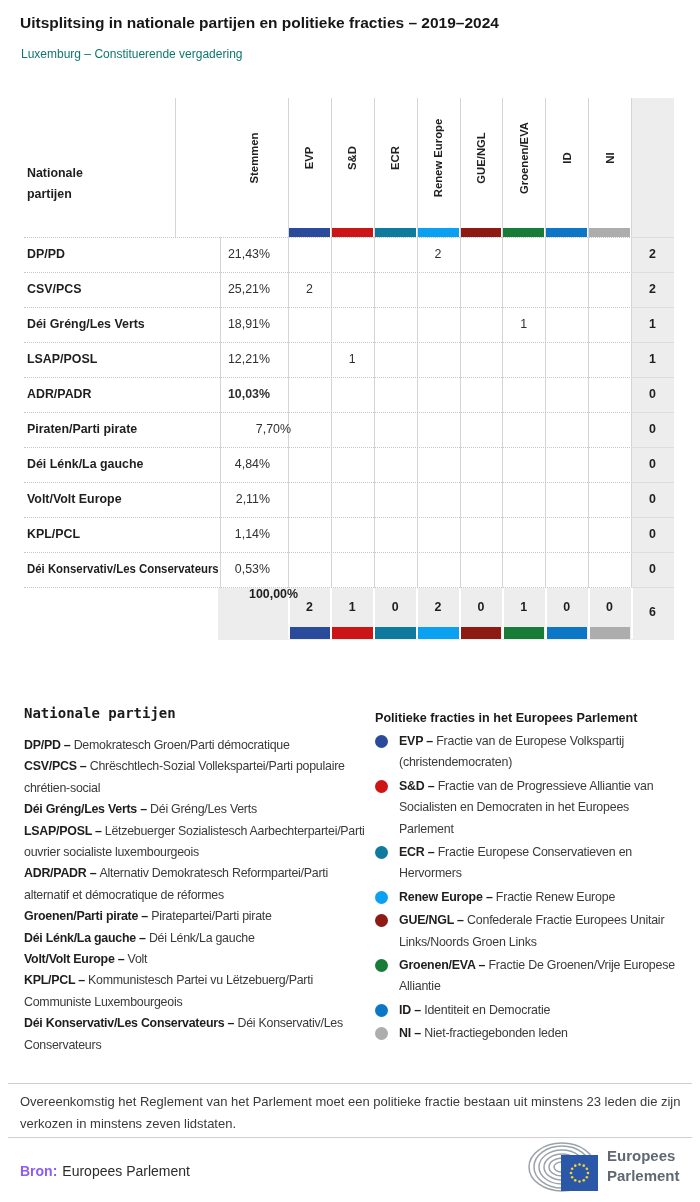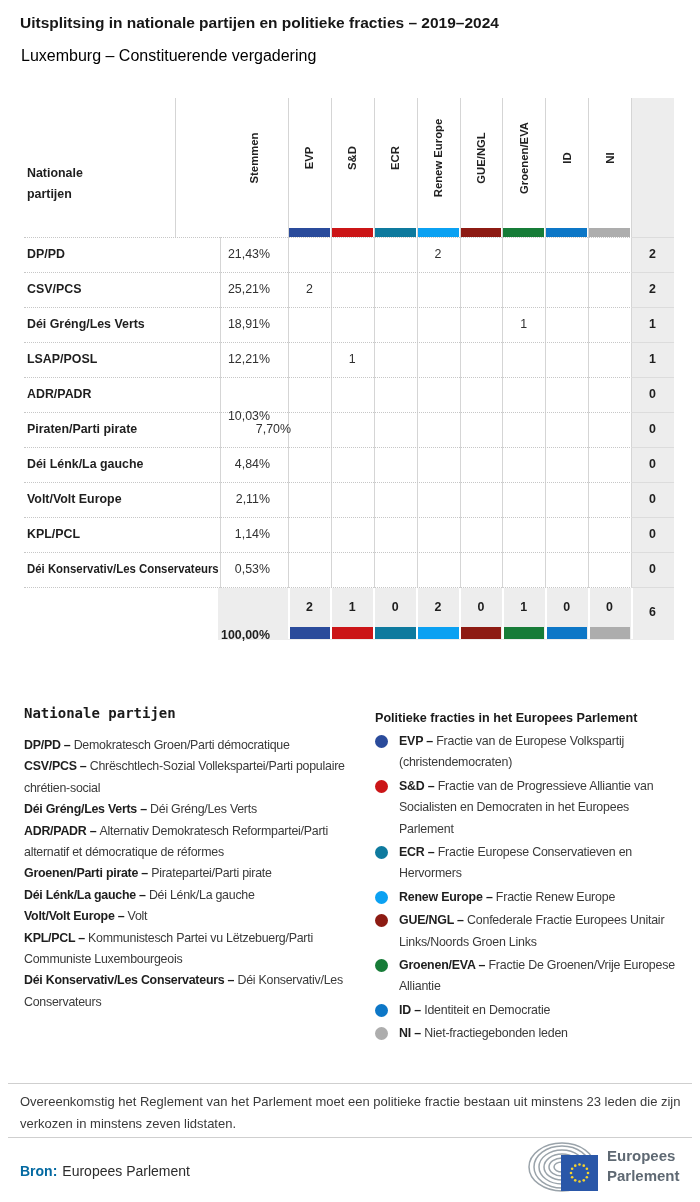--- a/index.html
+++ b/index.html
@@ -1,19 +1,19 @@
 <!DOCTYPE html>
 <html><head>
 <meta charset="utf-8">
 <style>
   html,body{margin:0;padding:0;background:#fff;}
   .page{position:relative;width:700px;height:1202px;background:#ffffff;
         font-family:"Liberation Sans",sans-serif;color:#222;overflow:hidden;}
   .title{position:absolute;left:20px;top:14px;font-size:15.5px;font-weight:bold;color:#171717;}
-  .subtitle{position:absolute;left:21px;top:47px;font-size:16px;color:#000000;}
+  .subtitle{position:absolute;left:21px;top:47px;font-size:12px;color:#0f766e;}
 
   
   .grayrect{position:absolute;background:#ededed;}
   .vline{position:absolute;width:1px;background:#d5d5d5;}
   .wline{position:absolute;width:2px;background:#ffffff;}
   .dotline{position:absolute;height:0;border-top:1px dotted #c7c7c7;}
   .zline{position:absolute;height:1px;background:#dcdcdc;}
   .bar{position:absolute;}
   .rot{position:absolute;transform:translate(-50%,-50%) rotate(-90deg);white-space:nowrap;
        font-weight:bold;font-size:11.3px;color:#222;}
@@ -42,21 +42,21 @@
        letter-spacing:-0.2px;color:#3a3a3a;}
   .gp-item{position:relative;padding-left:24px;margin:0 0 2px 0;}
   .dot{position:absolute;left:0;top:4px;width:13px;height:13px;border-radius:50%;}
   .gp-abbr{font-weight:bold;color:#1e1e1e;}
 
   
   .rule{position:absolute;left:8px;width:684px;height:1px;background:#cfcfcf;}
   .rule1{top:1083px;} .rule2{top:1137px;}
   .footnote{position:absolute;left:20px;top:1091px;width:672px;font-size:13px;line-height:22px;color:#3a3a3a;}
   .source{position:absolute;left:20px;top:1163px;font-size:14px;color:#2c2c2c;}
-  .src-label{font-weight:bold;margin-right:5px;color:#0369a1;}
+  .src-label{font-weight:bold;margin-right:5px;color:#8b5cf6;}
   .logo-svg{position:absolute;left:528px;top:1142px;}
   .logo-text{position:absolute;left:607px;top:1146px;font-size:15px;font-weight:bold;
        color:#5f6973;line-height:19.5px;}
 </style>
 </head>
 <body>
 
 <div class="page">
   <div class="title">Uitsplitsing in nationale partijen en politieke fracties – 2019–2024</div>
   <div class="subtitle">Luxemburg – Constituerende vergadering</div>
@@ -143,55 +143,56 @@
       <div class="cellnum boldnum" style="left: 631px; width: 43px; top: 272px;">2</div>
       <div class="row-party" style="top: 307px;">Déi Gréng/Les Verts</div>
       <div class="row-votes" style="top: 307px;">18,91%</div>
       <div class="cellnum" style="left: 502.375px; width: 42.875px; top: 307px;">1</div>
       <div class="cellnum boldnum" style="left: 631px; width: 43px; top: 307px;">1</div>
       <div class="row-party" style="top: 342px; text-align: center;">LSAP/POSL</div>
       <div class="row-votes" style="top: 342px;">12,21%</div>
       <div class="cellnum" style="left: 330.875px; width: 42.875px; top: 342px;">1</div>
       <div class="cellnum boldnum" style="left: 631px; width: 43px; top: 342px;">1</div>
       <div class="row-party" style="top: 377px;">ADR/PADR</div>
-      <div class="row-votes" style="top: 399px;">10,03%</div>
+      <div class="row-votes" style="top: 377px; font-weight: bold;">10,03%</div>
       <div class="cellnum boldnum" style="left: 631px; width: 43px; top: 377px;">0</div>
       <div class="row-party" style="top: 412px;">Piraten/Parti pirate</div>
       <div class="row-votes" style="top: 412px; padding-left: 21px;">7,70%</div>
       <div class="cellnum boldnum" style="left: 631px; width: 43px; top: 412px;">0</div>
       <div class="row-party" style="top: 447px;">Déi Lénk/La gauche</div>
       <div class="row-votes" style="top: 447px;">4,84%</div>
       <div class="cellnum boldnum" style="left: 631px; width: 43px; top: 447px;">0</div>
       <div class="row-party" style="top: 482px;">Volt/Volt Europe</div>
       <div class="row-votes" style="top: 482px;">2,11%</div>
       <div class="cellnum boldnum" style="left: 631px; width: 43px; top: 482px;">0</div>
       <div class="row-party" style="top: 517px;">KPL/PCL</div>
       <div class="row-votes" style="top: 517px;">1,14%</div>
       <div class="cellnum boldnum" style="left: 631px; width: 43px; top: 517px;">0</div>
       <div class="row-party" style="top: 552px; transform: scaleX(0.91866);">Déi Konservativ/Les Conservateurs</div>
       <div class="row-votes" style="top: 552px;">0,53%</div>
       <div class="cellnum boldnum" style="left: 631px; width: 43px; top: 552px;">0</div>
-      <div class="row-votes boldnum" style="left: 218px; width: 52px; top: 616px; height: 39px; line-height: 39px;">100,00%</div>
+      <div class="row-votes boldnum" style="left: 218px; width: 52px; top: 575px; height: 39px; line-height: 39px; padding-left: 28px;">100,00%</div>
       <div class="cellnum boldnum" style="left: 288px; width: 42.875px; top: 588px; height: 39px; line-height: 39px;">2</div>
       <div class="cellnum boldnum" style="left: 330.875px; width: 42.875px; top: 588px; height: 39px; line-height: 39px;">1</div>
       <div class="cellnum boldnum" style="left: 373.75px; width: 42.875px; top: 588px; height: 39px; line-height: 39px;">0</div>
       <div class="cellnum boldnum" style="left: 416.625px; width: 42.875px; top: 588px; height: 39px; line-height: 39px;">2</div>
       <div class="cellnum boldnum" style="left: 459.5px; width: 42.875px; top: 588px; height: 39px; line-height: 39px;">0</div>
       <div class="cellnum boldnum" style="left: 502.375px; width: 42.875px; top: 588px; height: 39px; line-height: 39px;">1</div>
       <div class="cellnum boldnum" style="left: 545.25px; width: 42.875px; top: 588px; height: 39px; line-height: 39px;">0</div>
       <div class="cellnum boldnum" style="left: 588.125px; width: 42.875px; top: 588px; height: 39px; line-height: 39px;">0</div>
       <div class="cellnum boldnum" style="left: 631px; width: 43px; top: 588px; height: 48px; line-height: 48px;">6</div>
     </div>
 
   <div>
     <div class="lp-heading">Nationale partijen</div>
     <div class="lp-list" id="lp-list">
         <p class="lp-item"><span class="lp-abbr">DP/PD – </span><span>Demokratesch Groen/Parti démocratique</span></p>
         <p class="lp-item"><span class="lp-abbr">CSV/PCS – </span><span>Chrëschtlech-Sozial Vollekspartei/Parti populaire chrétien-social</span></p>
         <p class="lp-item"><span class="lp-abbr">Déi Gréng/Les Verts – </span><span>Déi Gréng/Les Verts</span></p>
+        <p class="lp-item"><span class="lp-abbr">LSAP/POSL – </span><span>Lëtzebuerger Sozialistesch Aarbechterpartei/Parti ouvrier socialiste luxembourgeois</span></p>
         <p class="lp-item"><span class="lp-abbr">ADR/PADR – </span><span>Alternativ Demokratesch Reformpartei/Parti alternatif et démocratique de réformes</span></p>
         <p class="lp-item"><span class="lp-abbr">Groenen/Parti pirate – </span><span>Piratepartei/Parti pirate</span></p>
         <p class="lp-item"><span class="lp-abbr">Déi Lénk/La gauche – </span><span>Déi Lénk/La gauche</span></p>
         <p class="lp-item"><span class="lp-abbr">Volt/Volt Europe – </span><span>Volt</span></p>
         <p class="lp-item"><span class="lp-abbr">KPL/PCL – </span><span>Kommunistesch Partei vu Lëtzebuerg/Parti Communiste Luxembourgeois</span></p>
         <p class="lp-item"><span class="lp-abbr">Déi Konservativ/Les Conservateurs – </span><span>Déi Konservativ/Les Conservateurs</span></p>
       </div>
   </div>
 
   <div>

